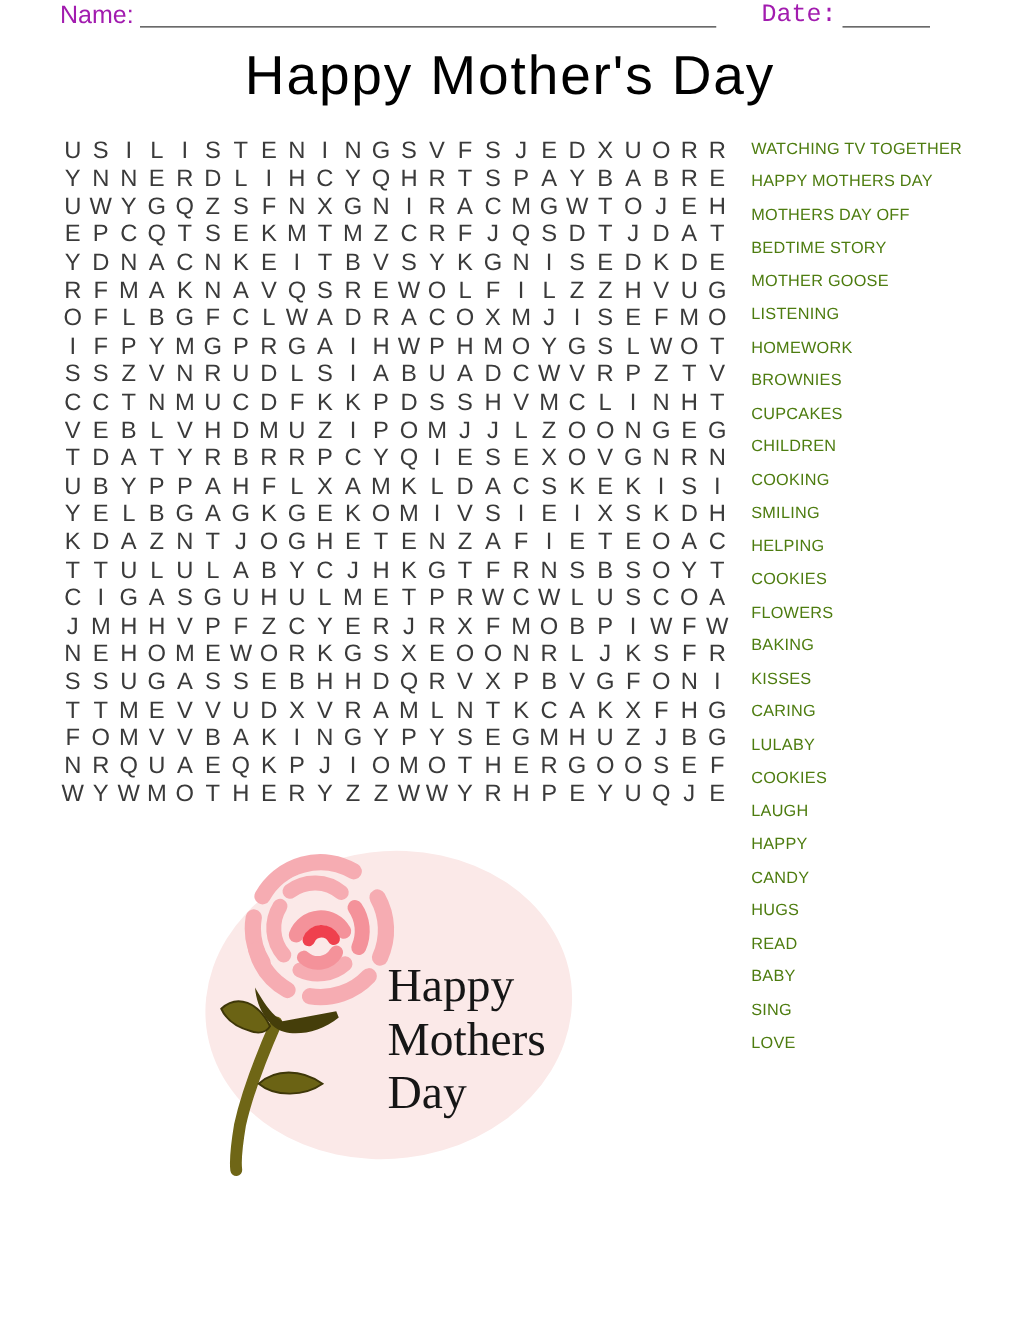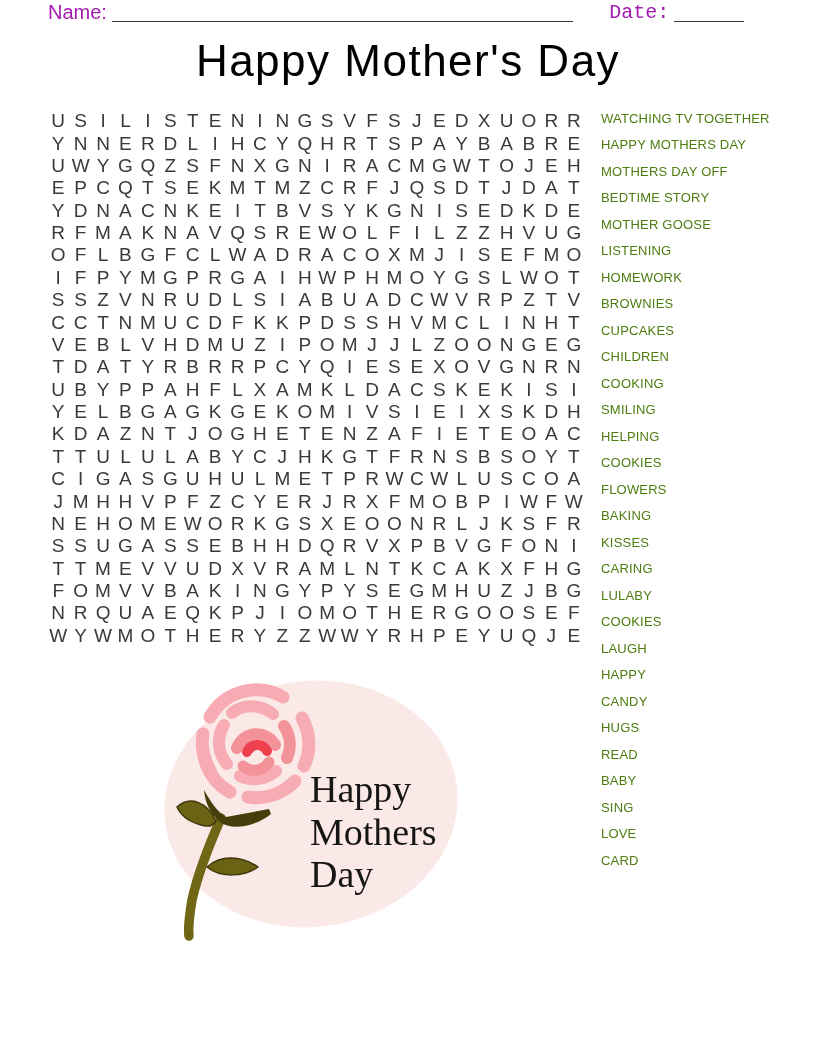--- a/index.html
+++ b/index.html
@@ -678,21 +678,20 @@
       <li>LULABY</li>
       <li>COOKIES</li>
       <li>LAUGH</li>
       <li>HAPPY</li>
       <li>CANDY</li>
       <li>HUGS</li>
       <li>READ</li>
       <li>BABY</li>
       <li>SING</li>
       <li>LOVE</li>
-      <li>CARD</li>
     </ul>
 
   <div class="illustration">
     <svg width="310" height="290" viewBox="0 0 310 290">
 
       <ellipse cx="151" cy="136" rx="147" ry="123" transform="rotate(-7 151 136)" fill="#FBE9E8"></ellipse>
 
       <g fill="none" stroke-linecap="round">
         <path d="M 50 102 A 53 53 0 0 1 43 66" stroke-width="13" stroke="#F6ACB2"></path>
         <path d="M 50 49 A 53 53 0 0 1 123 29" stroke-width="13" stroke="#F6ACB2"></path>

